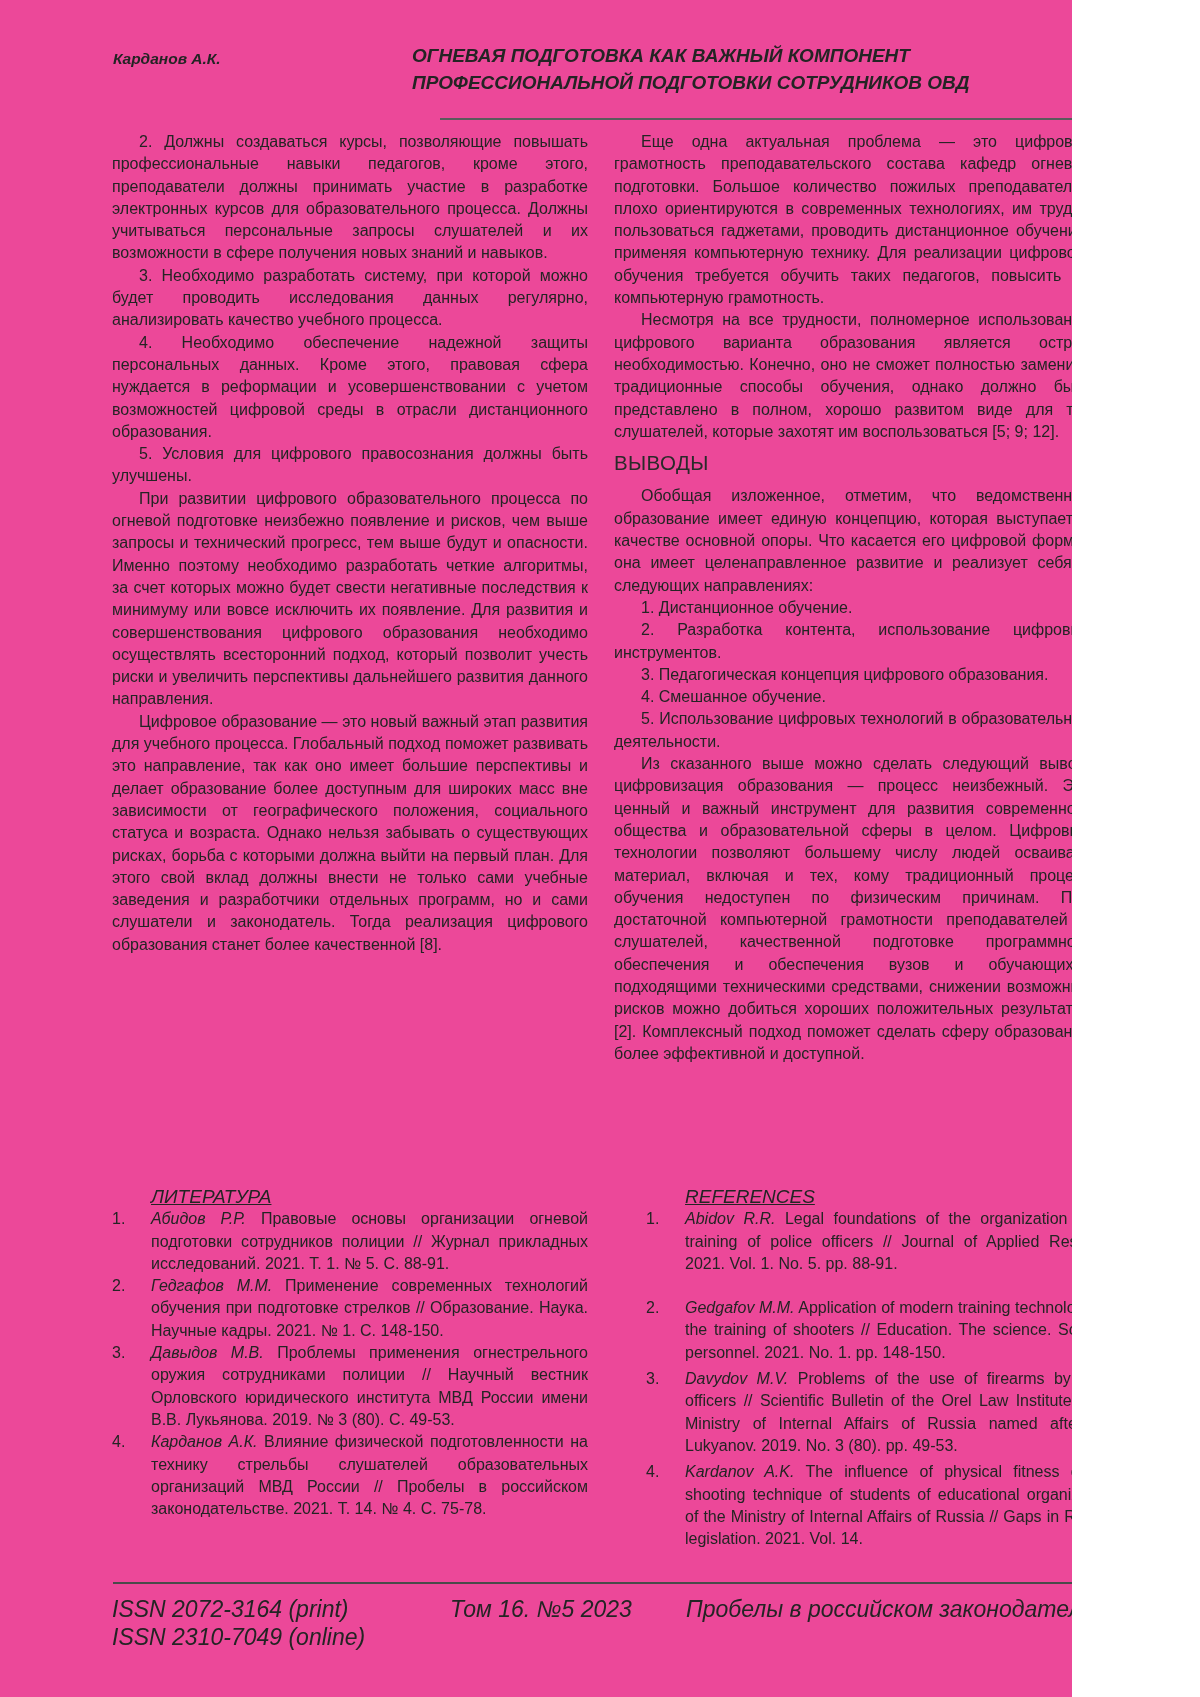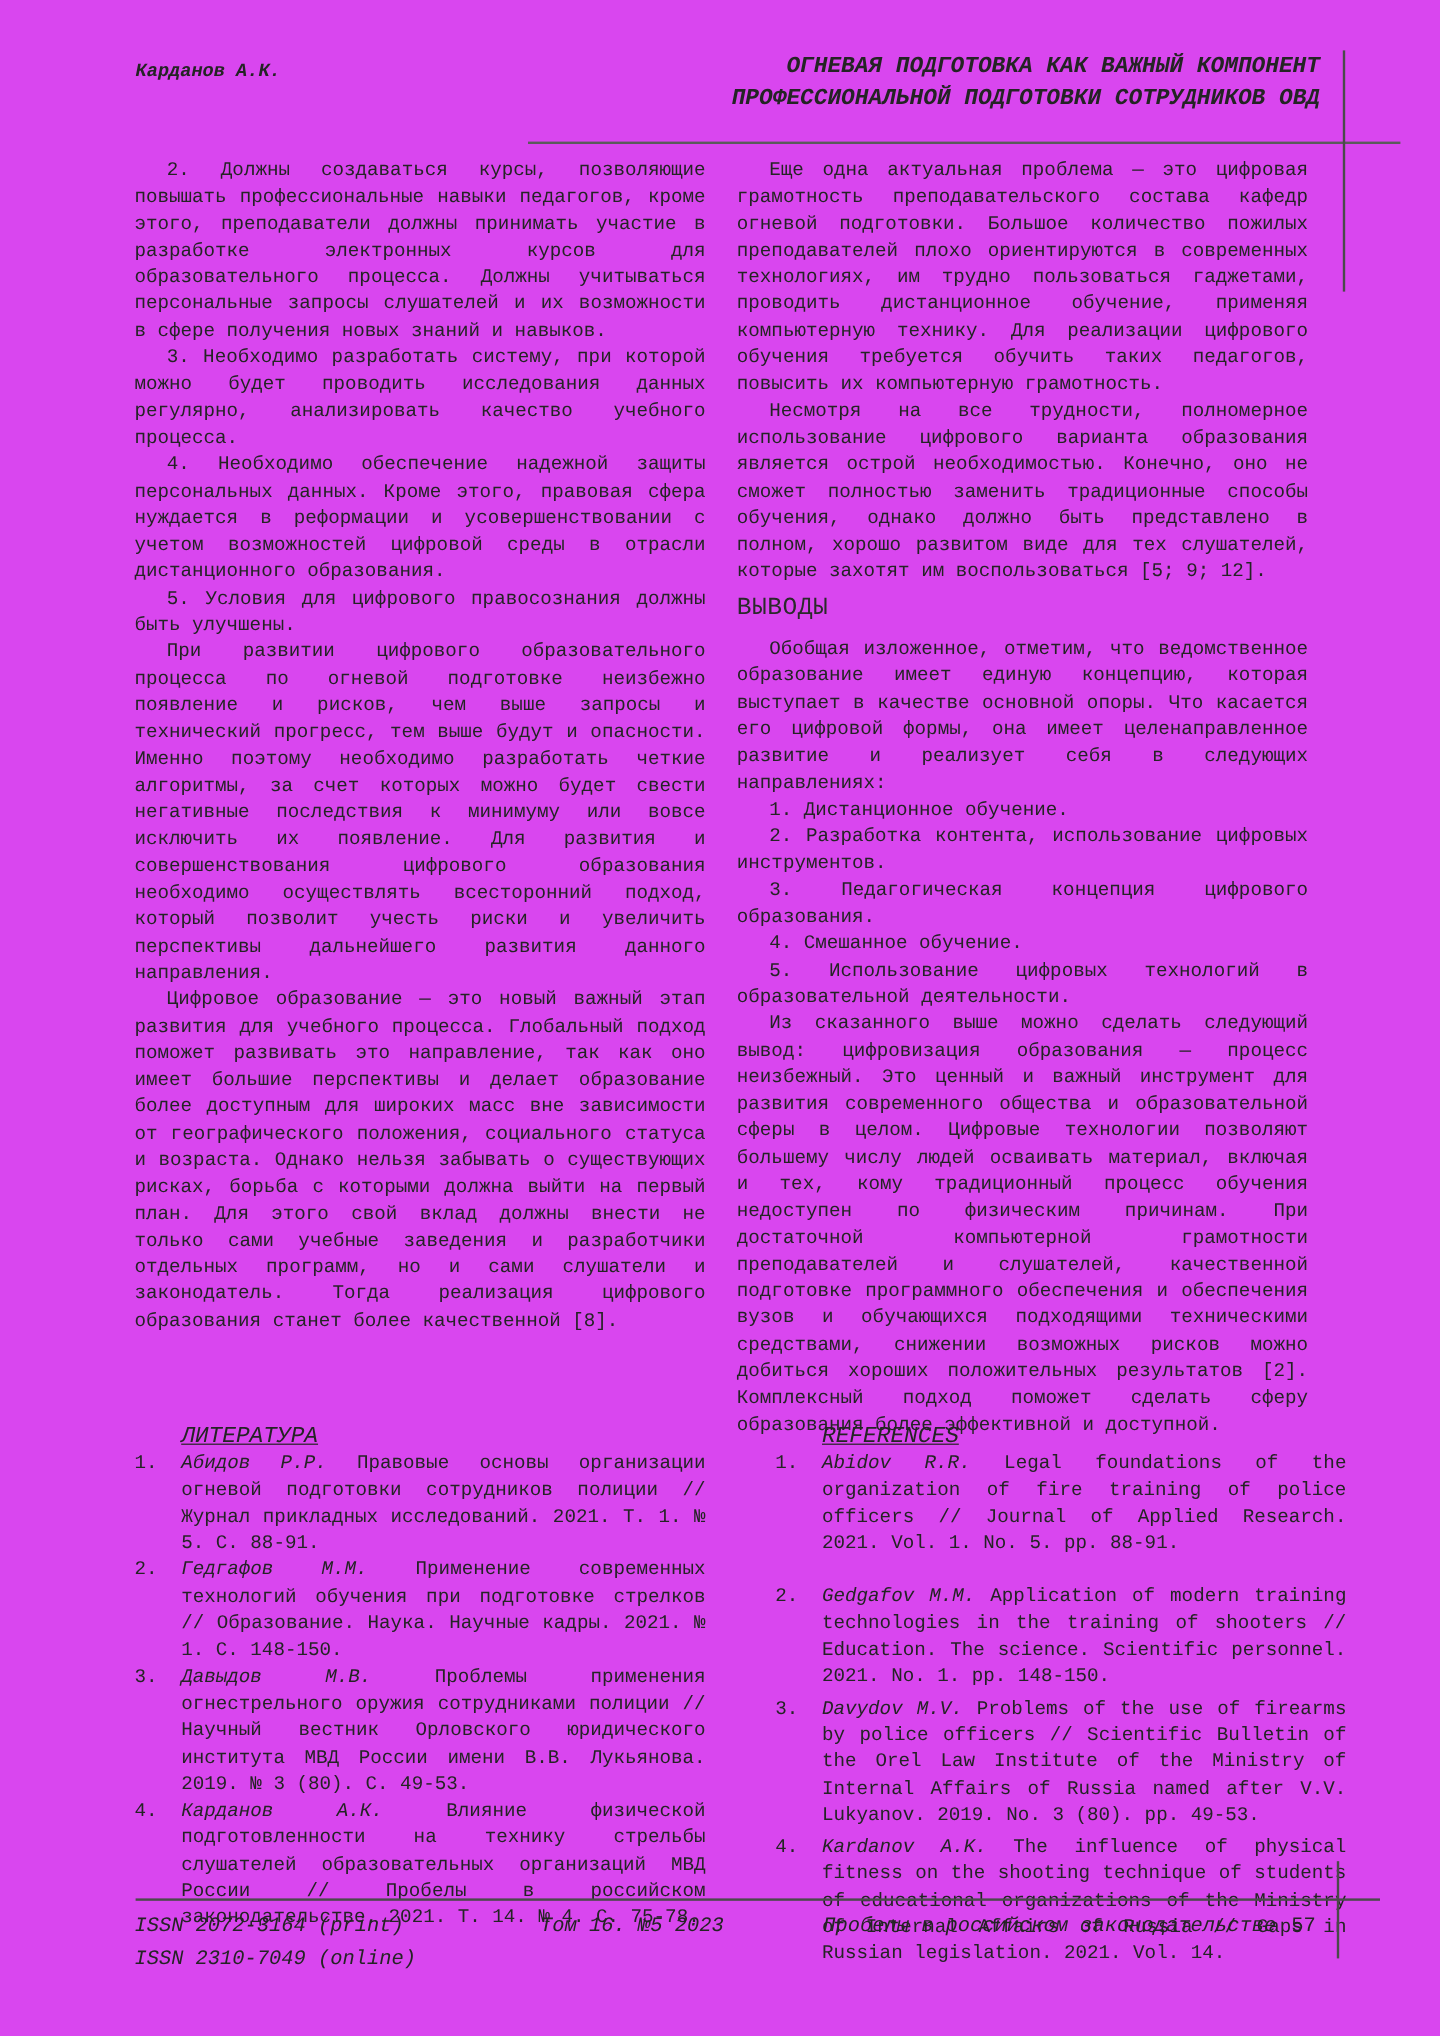--- a/index.html
+++ b/index.html
@@ -1,28 +1,28 @@
 <!DOCTYPE html>
 <html lang="ru"><head>
 <meta charset="utf-8">
 <style>
   html,body { margin:0; padding:0; background:#ffffff; }
   .page {
-    position:relative; width:1200px; height:1697px; background:#d946ef;
-    font-family:Liberation Mono, monospace; color:#222222; overflow:hidden;
+    position:relative; width:1072px; height:1697px; background:#ec4899;
+    font-family:Liberation Sans, sans-serif; color:#222222; overflow:hidden;
   }
 
   
   .hdr-author {
     position:absolute; left:113px; top:50px;
     font-size:15.5px; font-weight:700; font-style:italic; color:#242424;
   }
   .hdr-title {
     position:absolute; right:100px; top:42px; width:560px;
-    text-align:right; font-size:19px; font-weight:700; font-style:italic;
+    text-align:left; font-size:19px; font-weight:700; font-style:italic;
     line-height:27px; color:#242424;
   }
   .rule-top { position:absolute; left:440px; top:118px; width:727px; height:2px; background:#5b5b5b; }
   .vline-top { position:absolute; left:1119px; top:42px; width:2px; height:201px; background:#4a4a4a; }
 
   
   .col {
     position:absolute; top:131px; width:476px;
     font-size:16px; line-height:22.3px; text-align:justify; color:#242424;
   }
@@ -50,21 +50,21 @@
   .refs li { display:flex; margin:0 0 0 0; }
   .refs .num { flex:0 0 39px; width:39px; }
   .refs .rbody { flex:1; text-align:justify; }
   .refs .auth { font-style:italic; }
   .refs-right li { margin-bottom:4px; }
   .refs-right li:first-of-type { margin-bottom:22px; }
 
   
   .rule-bottom { position:absolute; left:113px; top:1582px; width:1037px; height:2px; background:#4a4a4a; }
   .vline-bottom { position:absolute; left:1114px; top:1551px; width:2px; height:81px; background:#4a4a4a; }
-  .ft { position:absolute; font-size:17px; font-style:italic; color:#242424; white-space:nowrap; }
+  .ft { position:absolute; font-size:23px; font-style:italic; color:#242424; white-space:nowrap; }
   .ft-issn1   { left:112px;  top:1596px; }
   .ft-issn2   { left:112px;  top:1624px; }
   .ft-vol     { left:450px;  top:1596px; }
   .ft-journal { left:676px;  top:1596px;margin-left:10px; }
   .ft-page    { left:1076px; top:1596px; font-style:normal; }
 </style>
 </head>
 <body>
 
 <div class="page">

